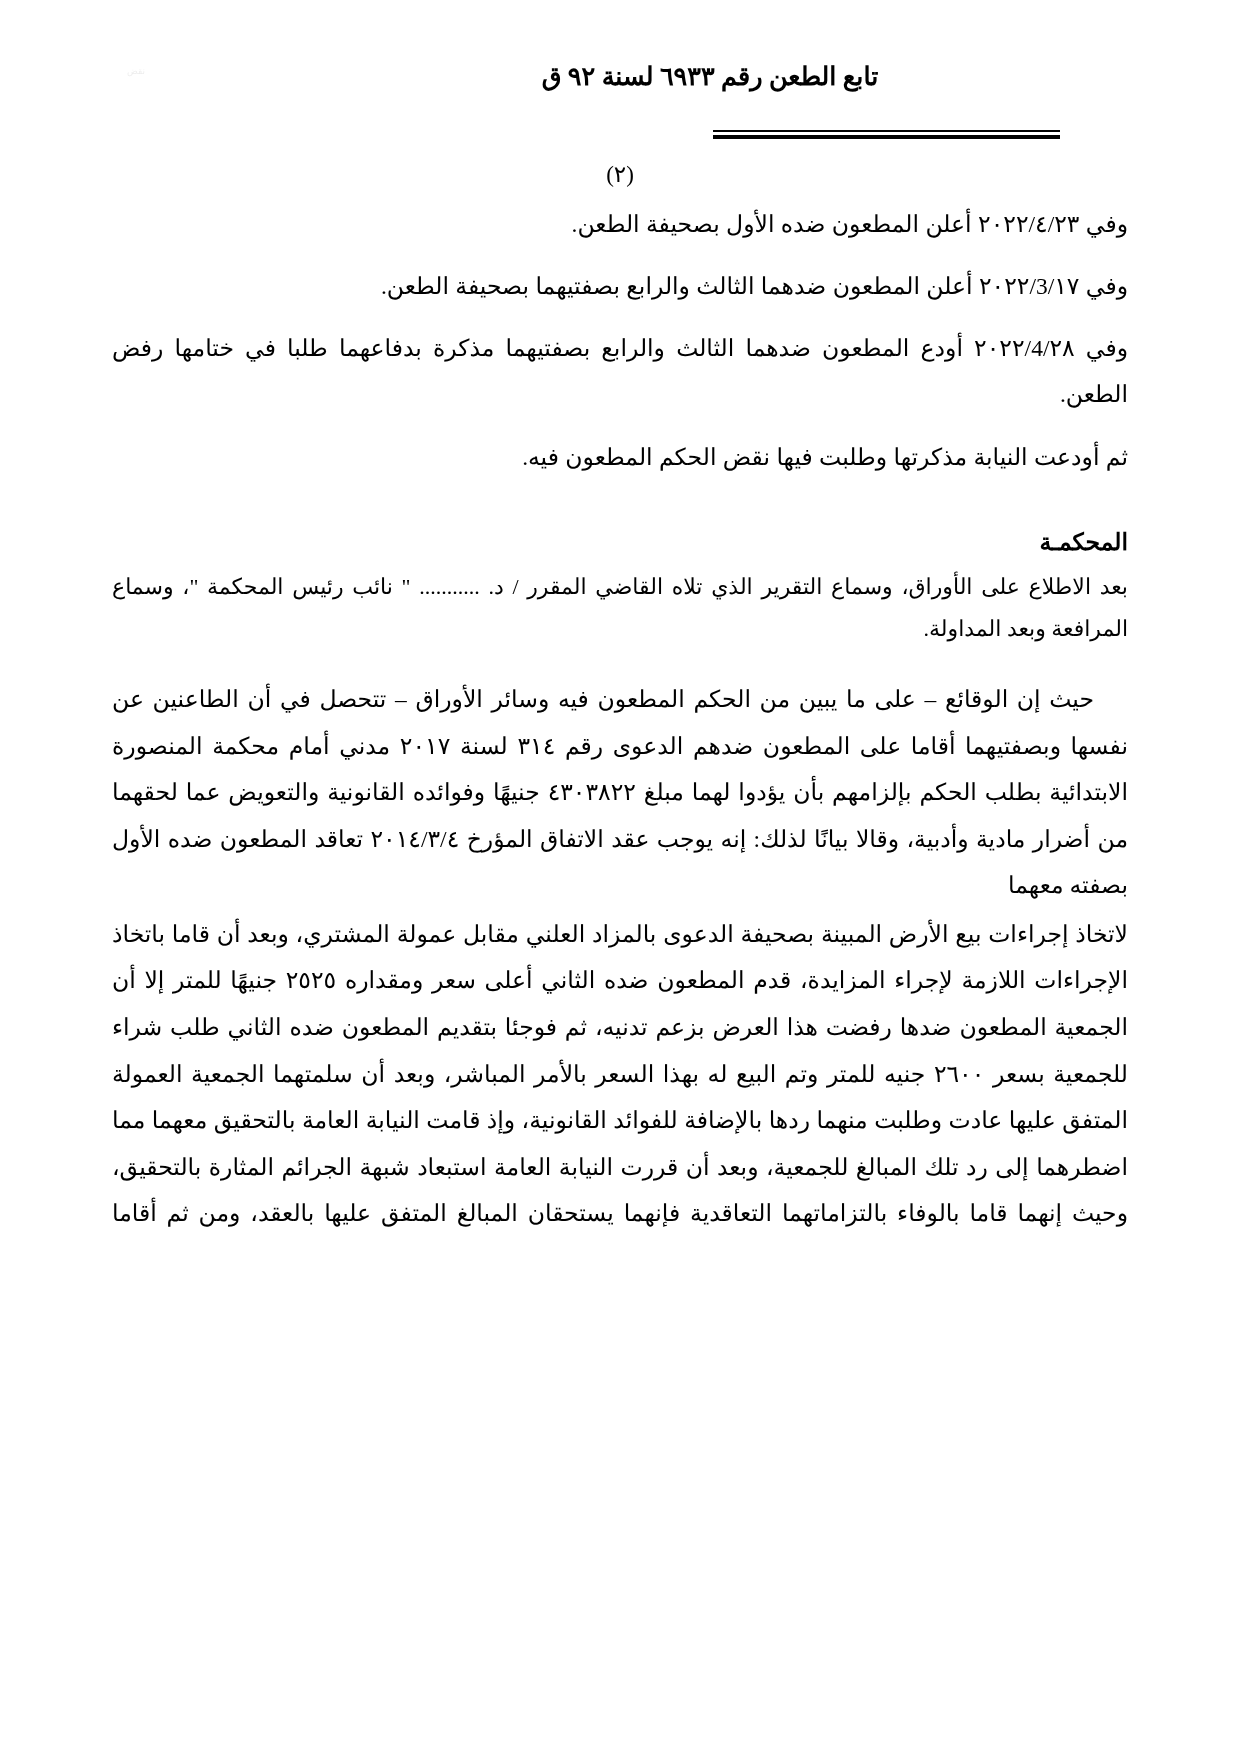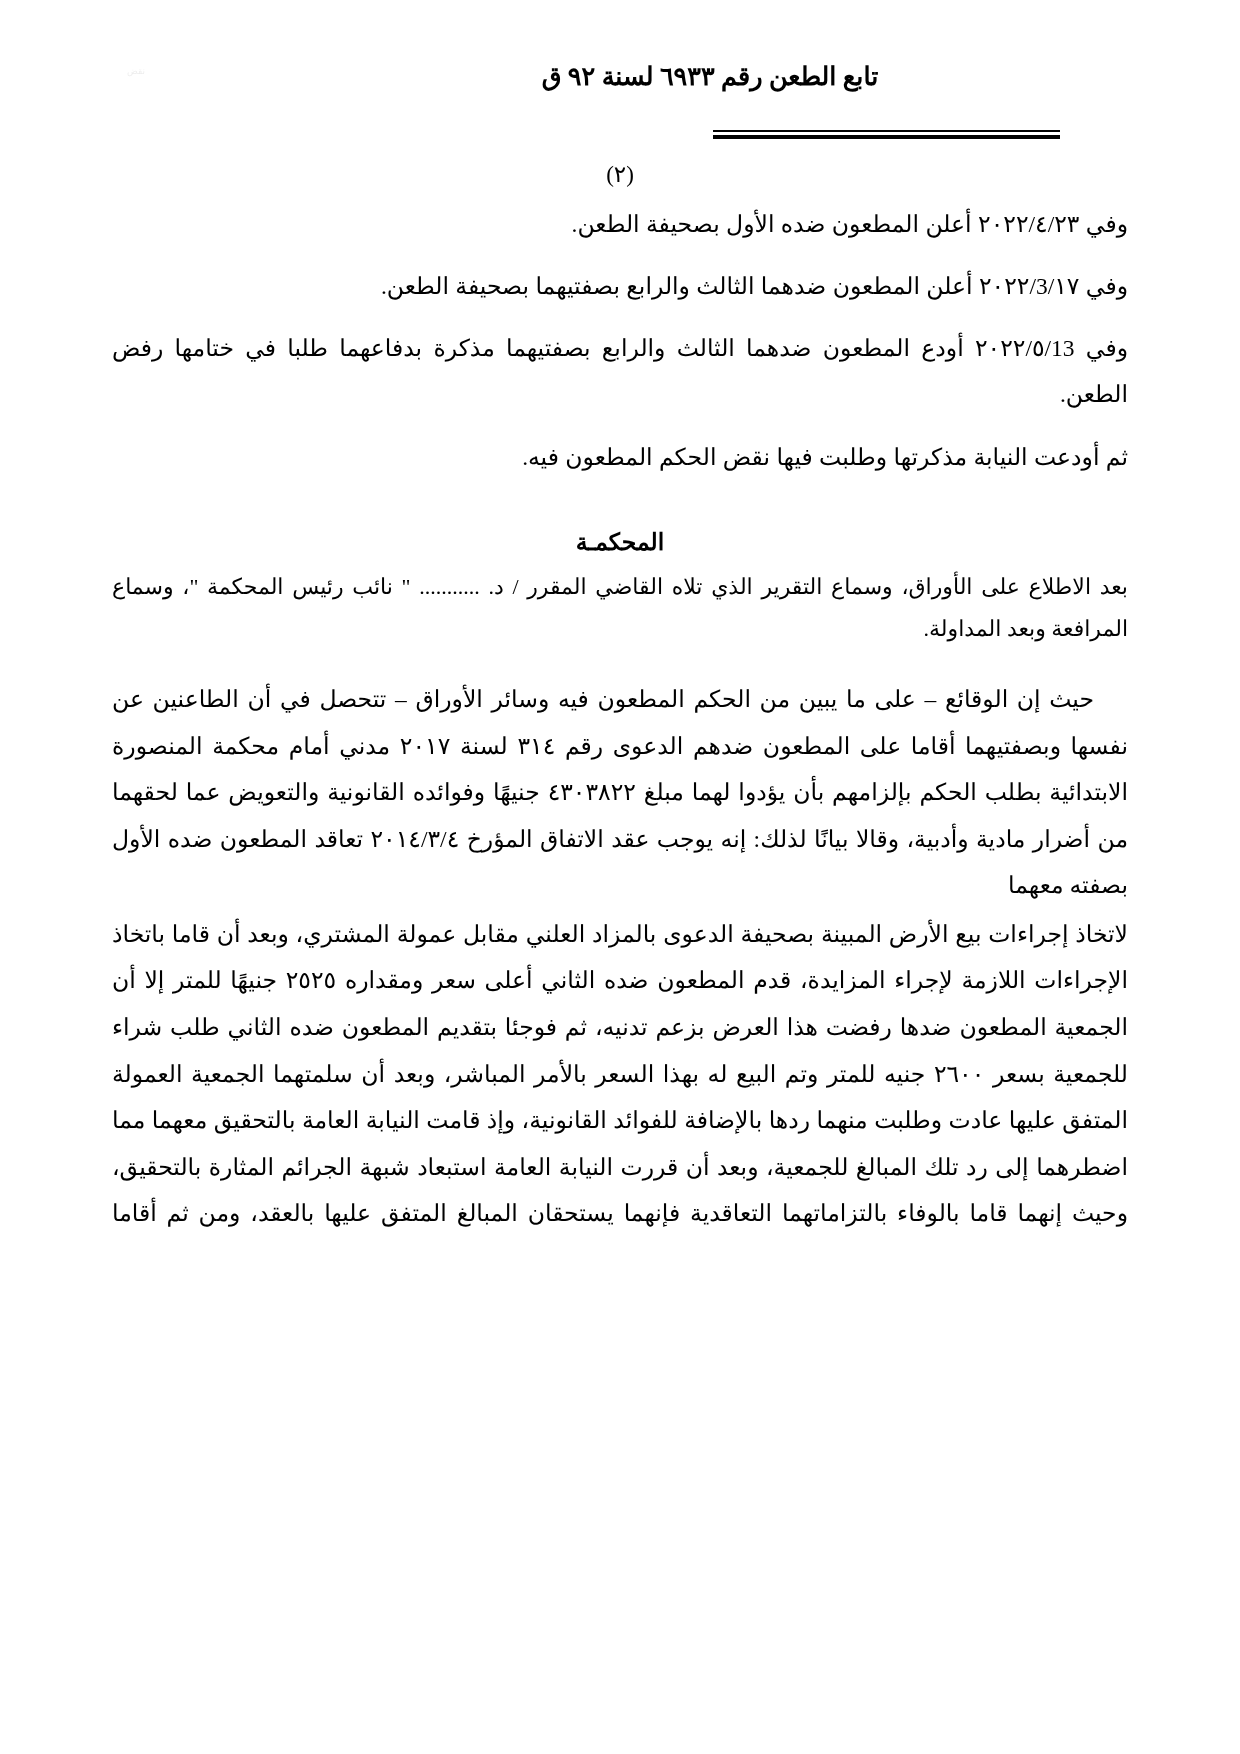--- a/index.html
+++ b/index.html
@@ -82,21 +82,21 @@
     margin: 0 0 3px 0;
     text-align: justify;
     text-justify: inter-word;
     text-align-last: right;
     word-spacing: 0.5px;
   }
   p.short {
     text-align: left;
   }
   .section-title {
-    text-align: center;
+    text-align: right;
     font-size: 23.5px;
     font-weight: bold;
     margin: 32px 0 10px 0;
     letter-spacing: 0.5px;
   }
   p.bold-para {
     font-size: 22px;
     font-weight: normal;
     line-height: 1.92;
     margin: 0 0 4px 0;
@@ -139,21 +139,21 @@
   <div class="body-zone">
 
     <div class="page-no">(٢)</div>
 
     <p class="para short">وفي ٢٠٢٢/٤/٢٣ أعلن المطعون ضده الأول بصحيفة الطعن.</p>
     <div class="spacer-sm"></div>
 
     <p class="para short">وفي ٢٠٢٢/3/١٧ أعلن المطعون ضدهما الثالث والرابع بصفتيهما بصحيفة الطعن.</p>
     <div class="spacer-sm"></div>
 
-    <p class="para">وفي ٢٠٢٢/٥/13 أودع المطعون ضدهما الثالث والرابع بصفتيهما مذكرة بدفاعهما طلبا في ختامها رفض الطعن.</p>
+    <p class="para">وفي ٢٠٢٢/4/٢٨ أودع المطعون ضدهما الثالث والرابع بصفتيهما مذكرة بدفاعهما طلبا في ختامها رفض الطعن.</p>
     <div class="spacer-sm"></div>
 
     <p class="para short">ثم أودعت النيابة مذكرتها وطلبت فيها نقض الحكم المطعون فيه.</p>
     <div class="spacer-sm"></div>
 
 
     <div class="section-title">المحكمـة</div>
 
     <p class="bold-para">بعد الاطلاع على الأوراق، وسماع التقرير الذي تلاه القاضي المقرر / د. ........... " نائب رئيس المحكمة "، وسماع المرافعة وبعد المداولة.</p>
 

